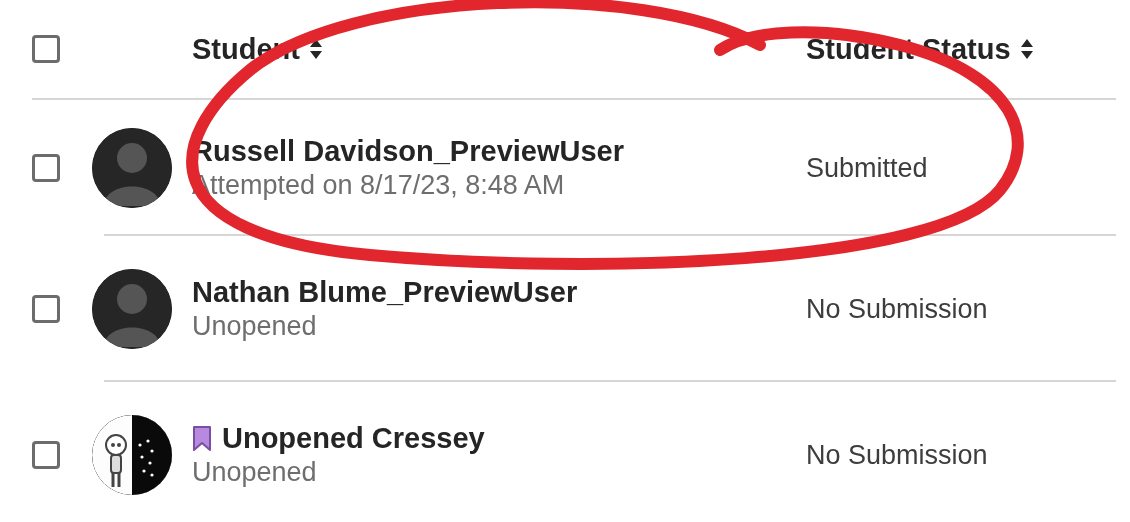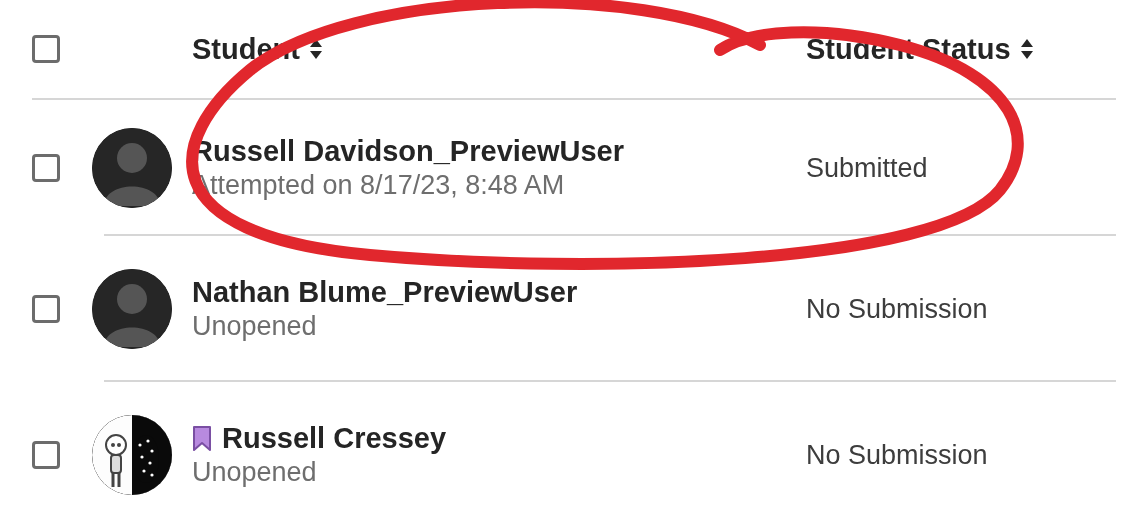--- a/index.html
+++ b/index.html
@@ -150,21 +150,21 @@
             </svg>
           </div>
         </div>
         <div class="student-col">
           <div class="student-name">
             <span class="bookmark">
               <svg width="20" height="26" viewBox="0 0 20 26">
                 <path d="M2 1 H18 V24 L10 17 L2 24 Z" fill="#b88adf" stroke="#7a4fa3" stroke-width="2" stroke-linejoin="round"></path>
               </svg>
             </span>
-            <span>Russell Cressey</span>
+            <span>Unopened Cressey</span>
           </div>
           <div class="student-sub">Unopened</div>
         </div>
         <div class="status-col">
           <span class="status-text">No Submission</span>
         </div>
       </div>
     </div>
   </div>
 

